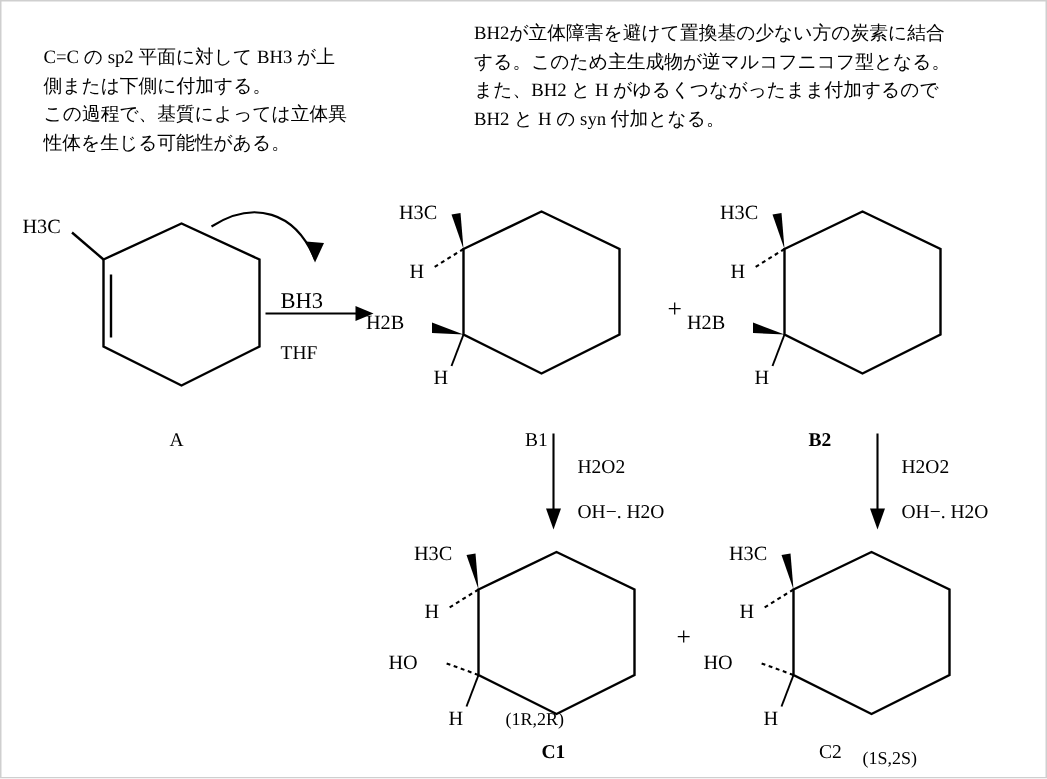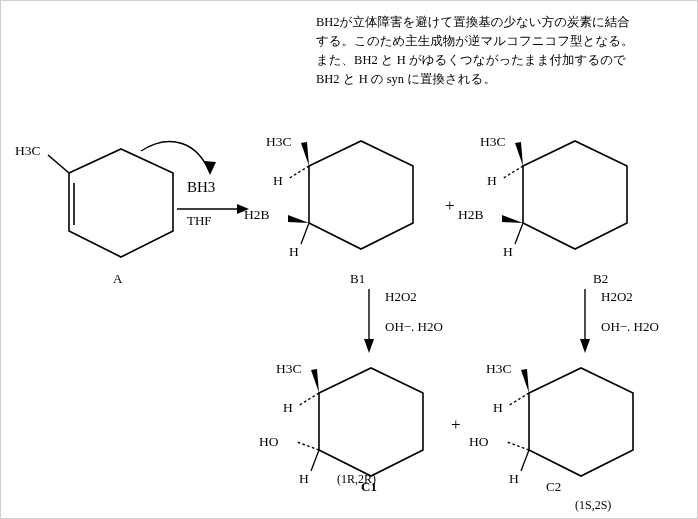--- a/index.html
+++ b/index.html
@@ -6,40 +6,44 @@
   body{
     width:698px;height:519px;
     background:#ffffff;
     font-family:"Liberation Serif", serif;
     color:#000;
     position:relative;
     overflow:hidden;
   }
   #sheet{position:relative;width:698px;height:519px;border:1px solid #cfcfcf;box-sizing:border-box;}
   .txt{position:absolute;font-size:12.5px;line-height:19px;white-space:pre;}
-  .lbl{position:absolute;font-size:13px;white-space:pre;}
+  .lbl{position:absolute;font-size:13px;white-space:pre;margin-top:14px;}
   .lbl-sm{position:absolute;font-size:12px;white-space:pre;}
   .atom{position:absolute;font-size:13.5px;white-space:pre;font-family:"Liberation Serif", serif;}
   .plus{position:absolute;font-size:17px;}
   svg{position:absolute;left:0;top:0;overflow:visible;}
   .bond{stroke:#000;stroke-width:1.6;fill:none;}
   .bond-thin{stroke:#000;stroke-width:1.3;fill:none;}
   .dash{stroke:#000;stroke-width:1.4;fill:none;stroke-dasharray:2.6 2.4;}
   .arrow{stroke:#000;stroke-width:1.4;fill:none;}
   .wedge{fill:#000;stroke:none;}
 </style>
 </head>
 <body>
 
 <div id="sheet">
 
+  <div class="txt" style="left:28px;top:28px;">C=C の sp2 平面に対して BH3 が上
+側または下側に付加する。
+この過程で、基質によっては立体異
+性体を生じる可能性がある。</div>
   <div class="txt" style="left:315px;top:12px;">BH2が立体障害を避けて置換基の少ない方の炭素に結合
 する。このため主生成物が逆マルコフニコフ型となる。
 また、BH2 と H がゆるくつながったまま付加するので
-BH2 と H の syn に置換される。</div>
+BH2 と H の syn 付加となる。</div>
 
   <svg width="698" height="519">
 
     <polygon class="bond" points="68,172 120,148 172,172 172,230 120,256 68,230" fill="none"></polygon>
 
     <line class="bond" x1="73" y1="182" x2="73" y2="224"></line>
 
     <line class="bond" x1="68" y1="172" x2="47" y2="154"></line>
 
     <path class="arrow" d="M140,150 C168,132 196,140 209,172"></path>
@@ -77,21 +81,21 @@
     <polygon class="bond" points="522,165 574,140 626,165 626,222 574,248 522,222" fill="none"></polygon>
     <polygon class="wedge" points="522,165 514,142 520,141"></polygon>
     <line class="dash" x1="522" y1="165" x2="501" y2="178"></line>
     <polygon class="wedge" points="522,222 501,214 501,221"></polygon>
     <line class="bond-thin" x1="522" y1="222" x2="514" y2="243"></line>
   </svg>
   <div class="atom" style="left:479px;top:133px;">H3C</div>
   <div class="atom" style="left:486px;top:172px;">H</div>
   <div class="atom" style="left:457px;top:206px;">H2B</div>
   <div class="atom" style="left:502px;top:243px;">H</div>
-  <div class="lbl" style="left:592px;top:270px;">B2</div>
+  <div class="lbl" style="left:538px;top:270px;font-weight:bold;">B2</div>
 
   <svg width="698" height="519">
     <line class="arrow" x1="368" y1="288" x2="368" y2="346"></line>
     <polygon class="wedge" points="368,352 363,338 373,338"></polygon>
     <line class="arrow" x1="584" y1="288" x2="584" y2="346"></line>
     <polygon class="wedge" points="584,352 579,338 589,338"></polygon>
   </svg>
   <div class="lbl" style="left:384px;top:288px;">H2O2</div>
   <div class="lbl" style="left:384px;top:318px;">OH−. H2O</div>
   <div class="lbl" style="left:600px;top:288px;">H2O2</div>

